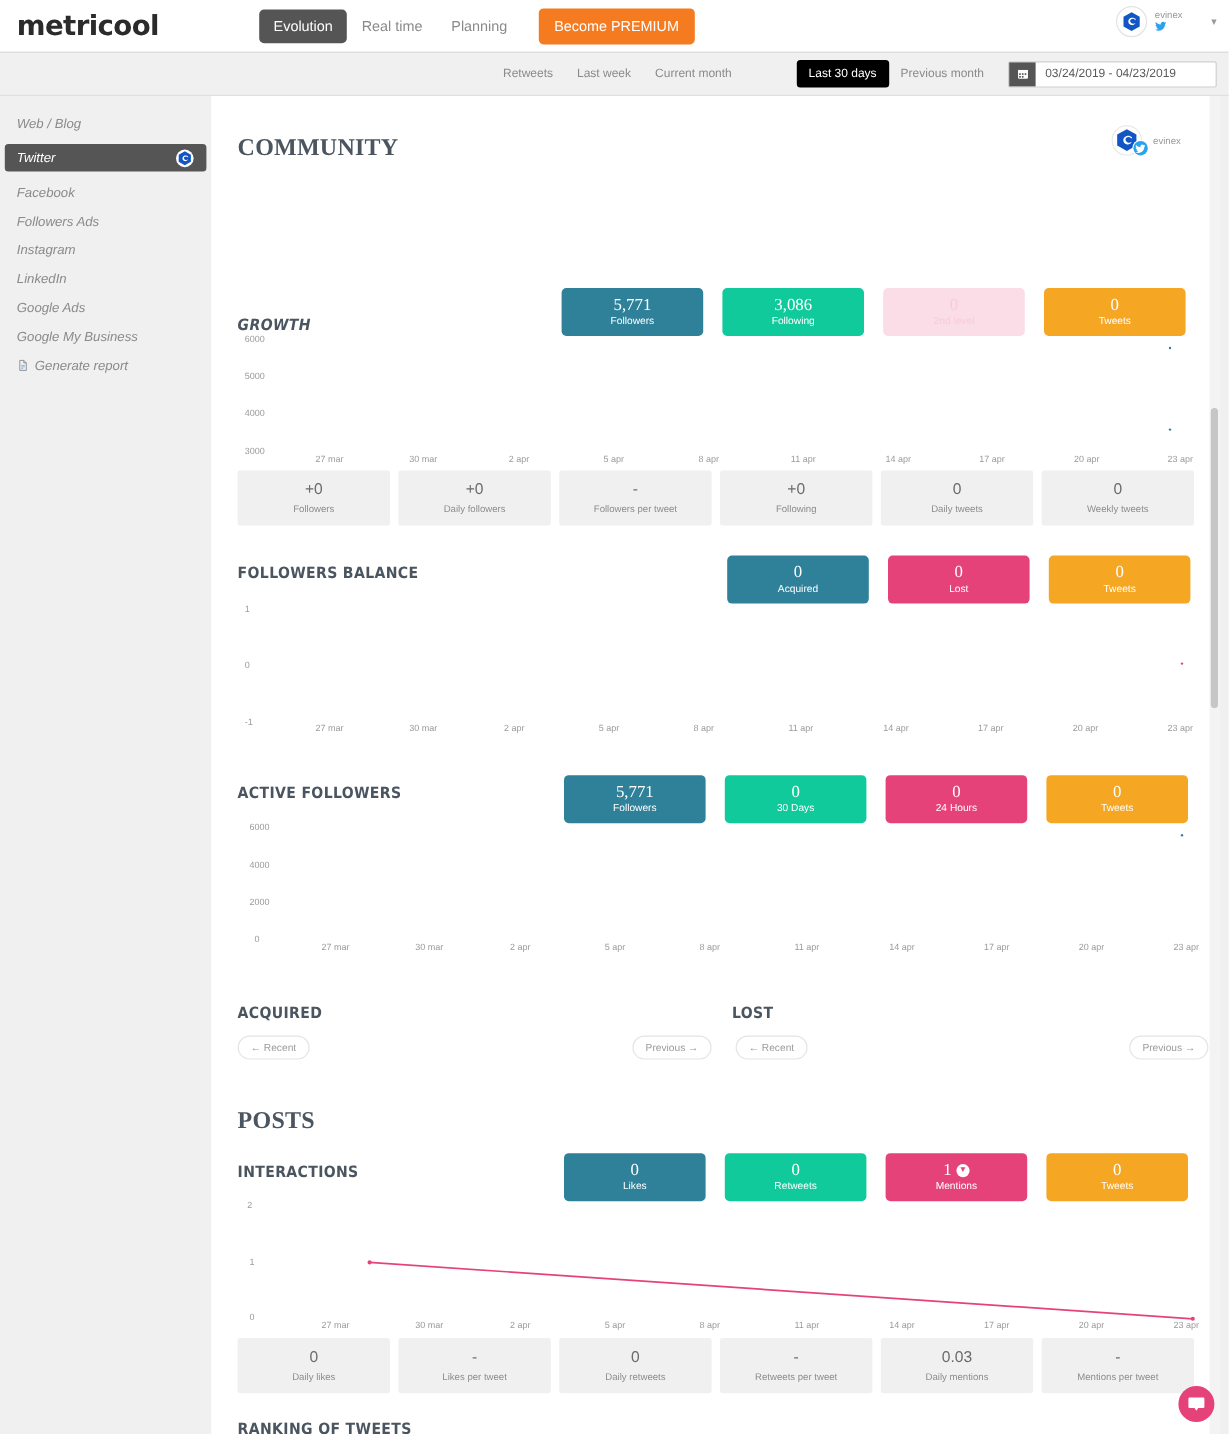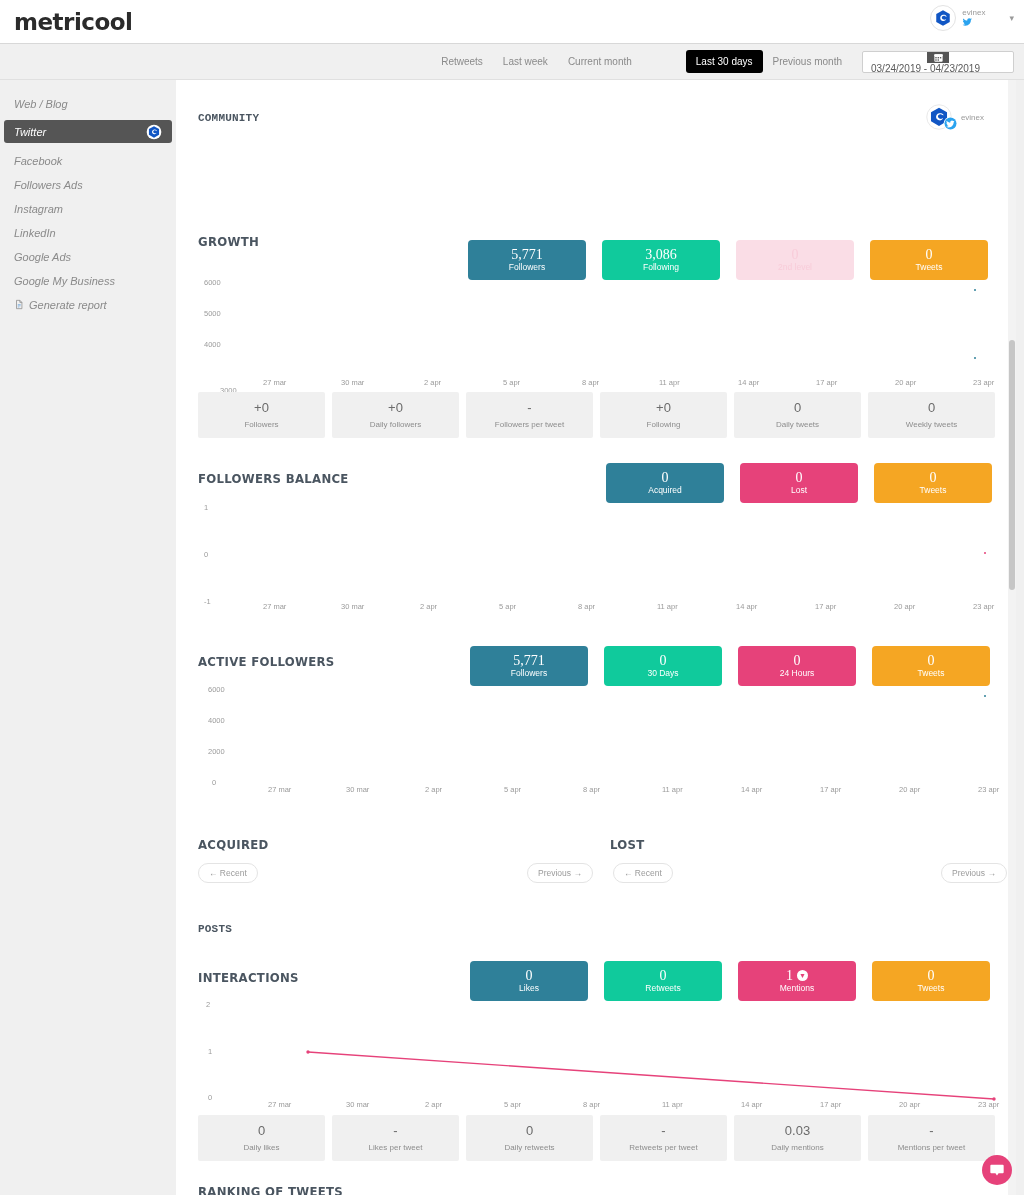--- a/index.html
+++ b/index.html
@@ -45,21 +45,21 @@
 
   
   .datebar{
     height:36px; background:#f0f0f0; border-bottom:1px solid #e0e0e0;
     display:flex; align-items:center; justify-content:flex-end; padding-right:10px; gap:0;
   }
   .range-opt{ font-size:10px; color:#8a8a8a; padding:6px 10px; border-radius:3px; cursor:pointer; white-space:nowrap;}
   .range-opt.active{ background:#000000; color:#fff;margin-left:44px; }
   .datefield{
     display:flex; align-items:center; margin-left:10px;
-    border:1px solid #cfcfcf; background:#fff; height:22px; border-radius:2px;flex-direction:column;
+    border:1px solid #cfcfcf; background:#fff; height:22px; border-radius:2px;
   }
   .cal-btn{
     width:22px; height:20px; background:#555; color:#fff; display:flex;
     align-items:center; justify-content:center; font-size:11px;
   }
   .date-val{ font-size:10px; color:#5a5a5a; padding:0 8px; width:150px; }
 
   
   .body-wrap{ display:flex; height:1115px; background:#f0f0f0; }
   .sidebar{ width:176px; background:#f0f0f0; padding-top:6px; flex-shrink:0; }
@@ -78,22 +78,22 @@
   .scroll-track{
     position:absolute; right:0; top:0; width:8px; height:100%; background:#f3f3f3;
   }
   .scroll-thumb{
     position:absolute; right:1px; top:260px; width:6px; height:250px;
     background:#c6c6c6; border-radius:3px;
   }
 
   
   .sec-title{
-    font-size:11px; font-weight:bold; color:#4a5560; letter-spacing:0.2px;
-    font-family:Liberation Mono, monospace;
+    font-size:20px; font-weight:bold; color:#4a5560; letter-spacing:0.2px;
+    font-family:Liberation Serif, serif;
   }
   .sub-title{
     font-size:13px; font-weight:bold; color:#4a5560; letter-spacing:0.3px;
     font-family:"DejaVu Sans Condensed","Liberation Sans", sans-serif;
   }
 
   .kpi-row{ display:flex; gap:16px; }
   .kpi{
     width:118px; height:40px; border-radius:4px; color:#fff;
     display:flex; flex-direction:column; align-items:center; justify-content:center;
@@ -134,20 +134,26 @@
     background:#e6427a; border-radius:50%; display:flex; align-items:center;
     justify-content:center; cursor:pointer;
   }
 </style>
 </head>
 <body>
 
 <div class="topbar">
   <div class="logo">metricool</div>
 
+  <div class="topnav">
+    <div class="navitem active">Evolution</div>
+    <div class="navitem">Real time</div>
+    <div class="navitem">Planning</div>
+    <div class="premium-btn">Become PREMIUM</div>
+  </div>
 
   <div class="account">
     <div class="avatar-circle">
       <svg width="18" height="18" viewBox="0 0 24 24">
         <path d="M12 1.6 21 6.6v10.8L12 22.4 3 17.4V6.6z" fill="#1156c4"></path>
         <path d="M16.5 9.2c-1.1-1.3-3-1.9-4.8-1.4-2.2.6-3.6 2.6-3.3 4.7.2 1.8 1.7 3.2 3.6 3.4 1.9.2 3.7-.9 4.3-2.6-1 .9-2.4 1.2-3.7.8-1.3-.4-2.2-1.5-2.2-2.7 0-1.4 1.2-2.5 2.7-2.5 1.3 0 2.4.8 3.4 1.6z" fill="#ffffff"></path>
       </svg>
     </div>
     <div class="acct-text">
       <span class="acct-name">evinex</span>
@@ -239,21 +245,21 @@
         </svg>
         <svg width="15" height="15" viewBox="0 0 24 24" style="position:absolute; right:-6px; bottom:-1px;">
           <circle cx="12" cy="12" r="11" fill="#fff"></circle>
           <circle cx="12" cy="12" r="9.6" fill="#2aa3ef"></circle>
           <path d="M18.6 8.6c-.5.2-1 .4-1.6.4.6-.3 1-.9 1.2-1.6-.5.3-1.1.5-1.8.7-.5-.6-1.2-.9-2-.9-1.5 0-2.8 1.3-2.8 2.8 0 .2 0 .4.1.6-2.3-.1-4.4-1.2-5.8-2.9-.2.4-.4.9-.4 1.4 0 1 .5 1.8 1.2 2.3-.4 0-.9-.1-1.3-.3v.1c0 1.3 1 2.5 2.2 2.7-.2.1-.5.1-.7.1-.2 0-.4 0-.5 0 .4 1.1 1.4 1.9 2.6 1.9-1 .7-2.2 1.2-3.4 1.2h-.6c1.2.8 2.6 1.2 4.2 1.2 5 0 7.8-4.2 7.8-7.8v-.4c.5-.4 1-.9 1.4-1.4z" fill="#fff"></path>
         </svg>
       </div>
       <span style="font-size:8px; color:#9a9a9a; margin-left:9px;">evinex</span>
     </div>
 
-    <div style="position:absolute; left:22px; top:154px;" class="sub-title">GROWTH</div>
+    <div style="position:absolute; left:22px; top:184px;font-style:italic;" class="sub-title">GROWTH</div>
 
     <div class="kpi-row" style="position:absolute; left:292px; top:160px;">
       <div class="kpi blue">
         <span class="v">5,771</span>
         <span class="l">Followers</span>
       </div>
       <div class="kpi green">
         <span class="v">3,086</span>
         <span class="l">Following</span>
       </div>
@@ -264,21 +270,21 @@
       <div class="kpi orange">
         <span class="v">0</span>
         <span class="l">Tweets</span>
       </div>
     </div>
 
     <div class="chart" style="position:absolute; left:0; top:190px; width:840px; height:120px;">
       <span class="ylab" style="left:28px; top:8px;">6000</span>
       <span class="ylab" style="left:28px; top:39px;">5000</span>
       <span class="ylab" style="left:28px; top:70px;">4000</span>
-      <span class="ylab" style="left:44px; top:101px;margin-top:15px;">3000</span>
+      <span class="ylab" style="left:28px; top:101px;">3000</span>
       <span class="dot" style="left:798px; top:19px;"></span>
       <span class="dot" style="left:798px; top:87px;"></span>
       <span class="xlab" style="left:87px;  top:108px;">27 mar</span>
       <span class="xlab" style="left:165px; top:108px;">30 mar</span>
       <span class="xlab" style="left:248px; top:108px;">2 apr</span>
       <span class="xlab" style="left:327px; top:108px;">5 apr</span>
       <span class="xlab" style="left:406px; top:108px;">8 apr</span>
       <span class="xlab" style="left:483px; top:108px;">11 apr</span>
       <span class="xlab" style="left:562px; top:108px;">14 apr</span>
       <span class="xlab" style="left:640px; top:108px;">17 apr</span>

